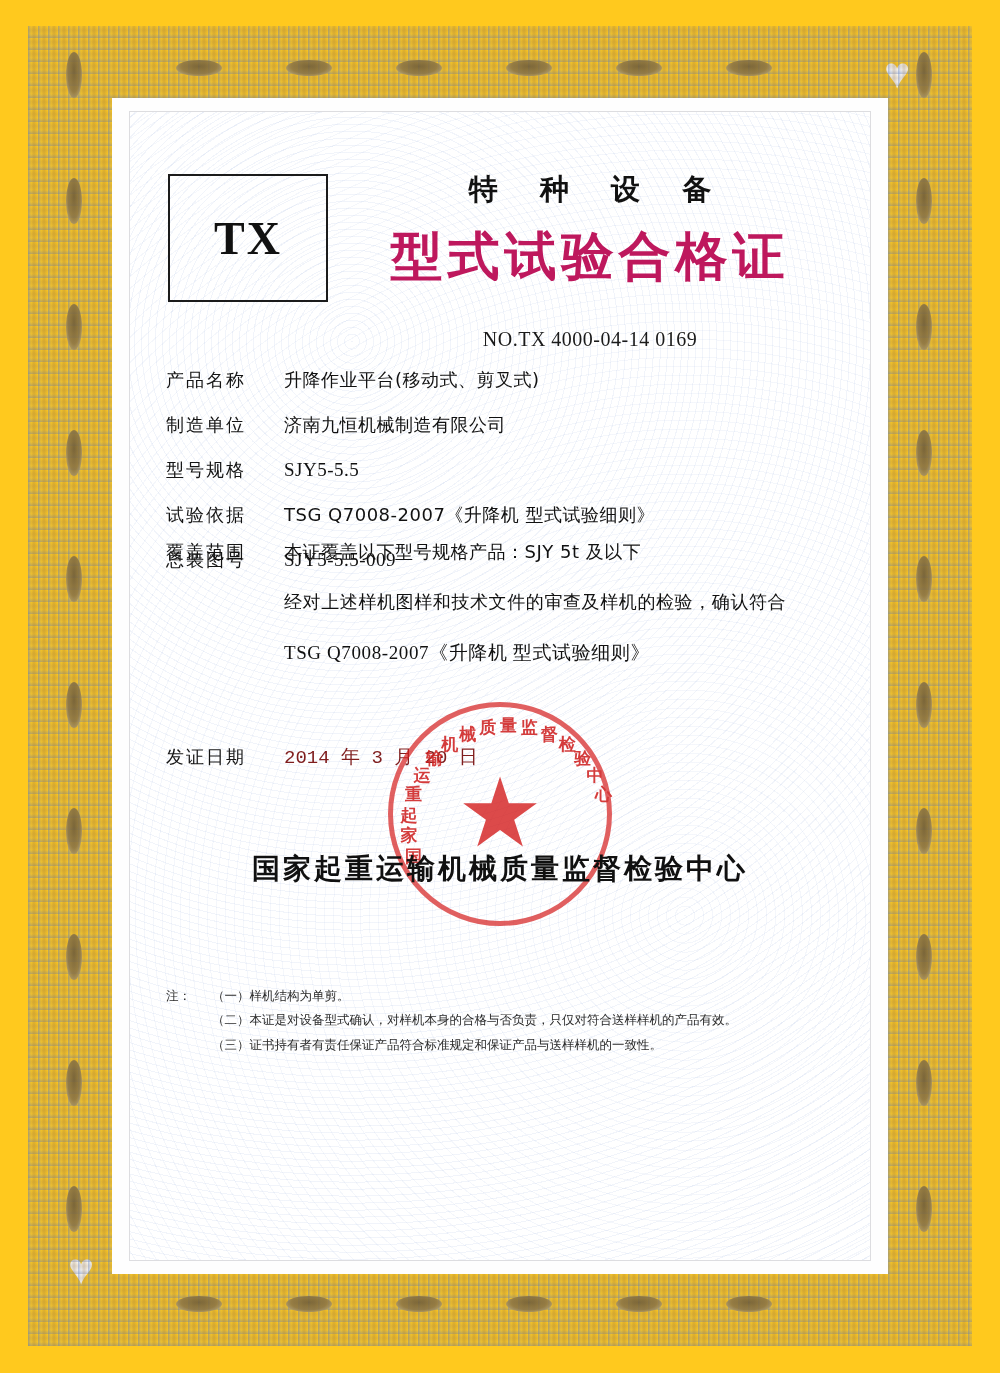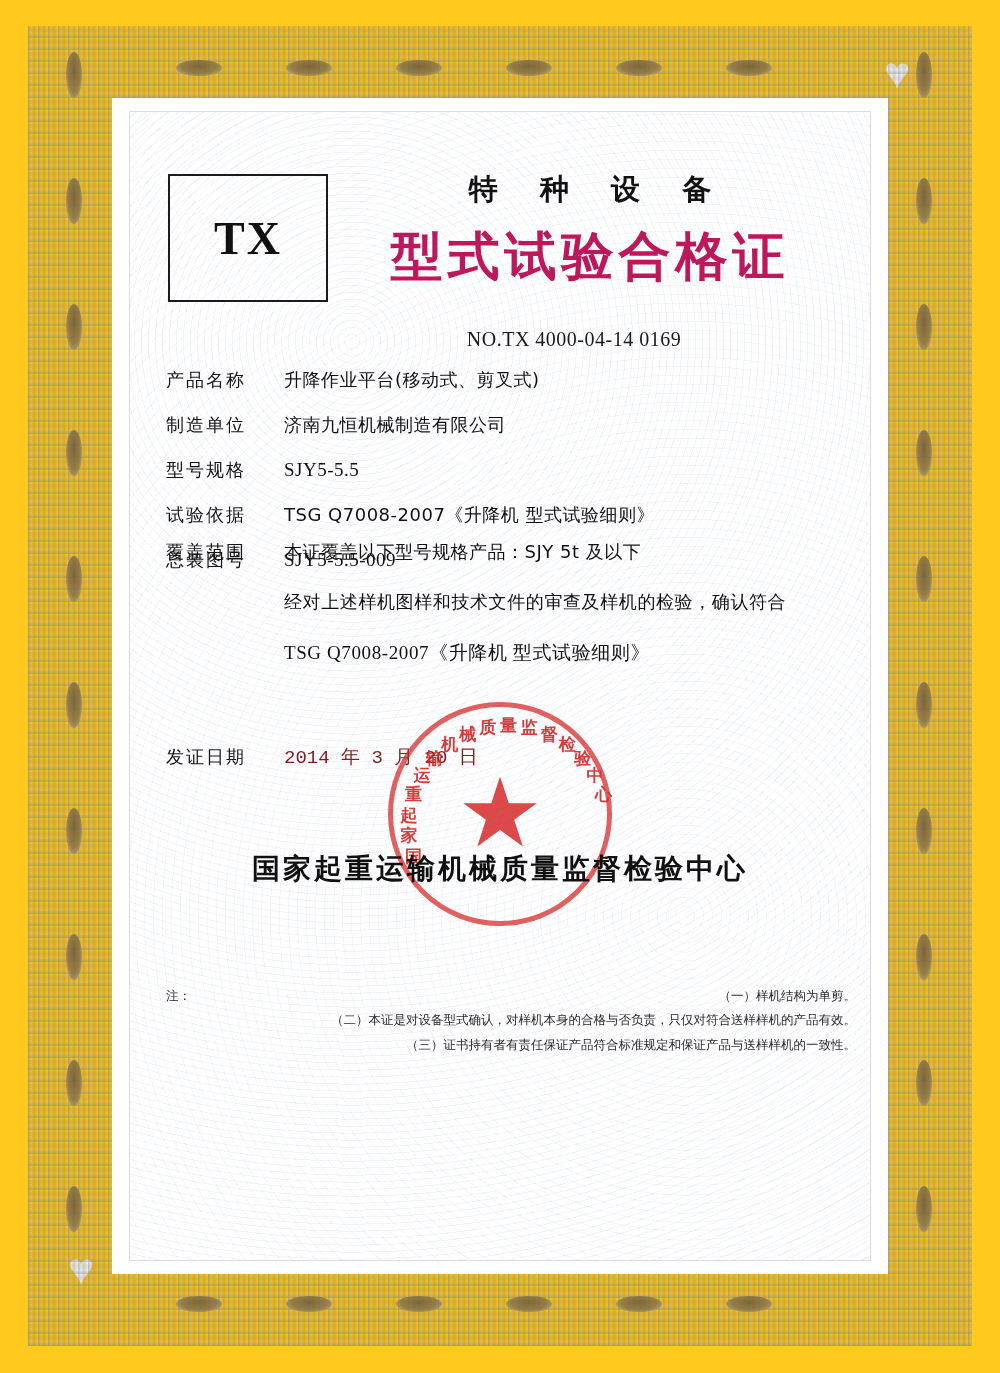--- a/index.html
+++ b/index.html
@@ -94,21 +94,21 @@
     margin-top:12px;
     font-family:"DejaVu Sans", sans-serif;
     font-size:52px;
     font-weight:800;
     letter-spacing:5px;
     color:#be185d;
     white-space:nowrap;
   }
   .serial{
     position:absolute;
-    left:184px;top:216px;
+    left:200px;top:216px;
     width:520px;
     text-align:center;
     font-family:"Liberation Serif", serif;
     font-size:20px;
     color:#1a1a1a;
     letter-spacing:.5px;
   }
   .fields{
     position:absolute;
     left:36px;top:256px;
@@ -211,21 +211,20 @@
     line-height:1.95;
   }
   .notes-head{
     position:absolute;
     left:0;top:0;
     font-size:12.5px;
     color:#2a2a2a;
   }
   .notes-list{
     margin-left:46px;
-    text-align:right;
   }
   
   .heart{
     position:absolute;
     color:#ffffff;
     font-size:44px;
     line-height:1;
     opacity:.95;
   }
 </style>

